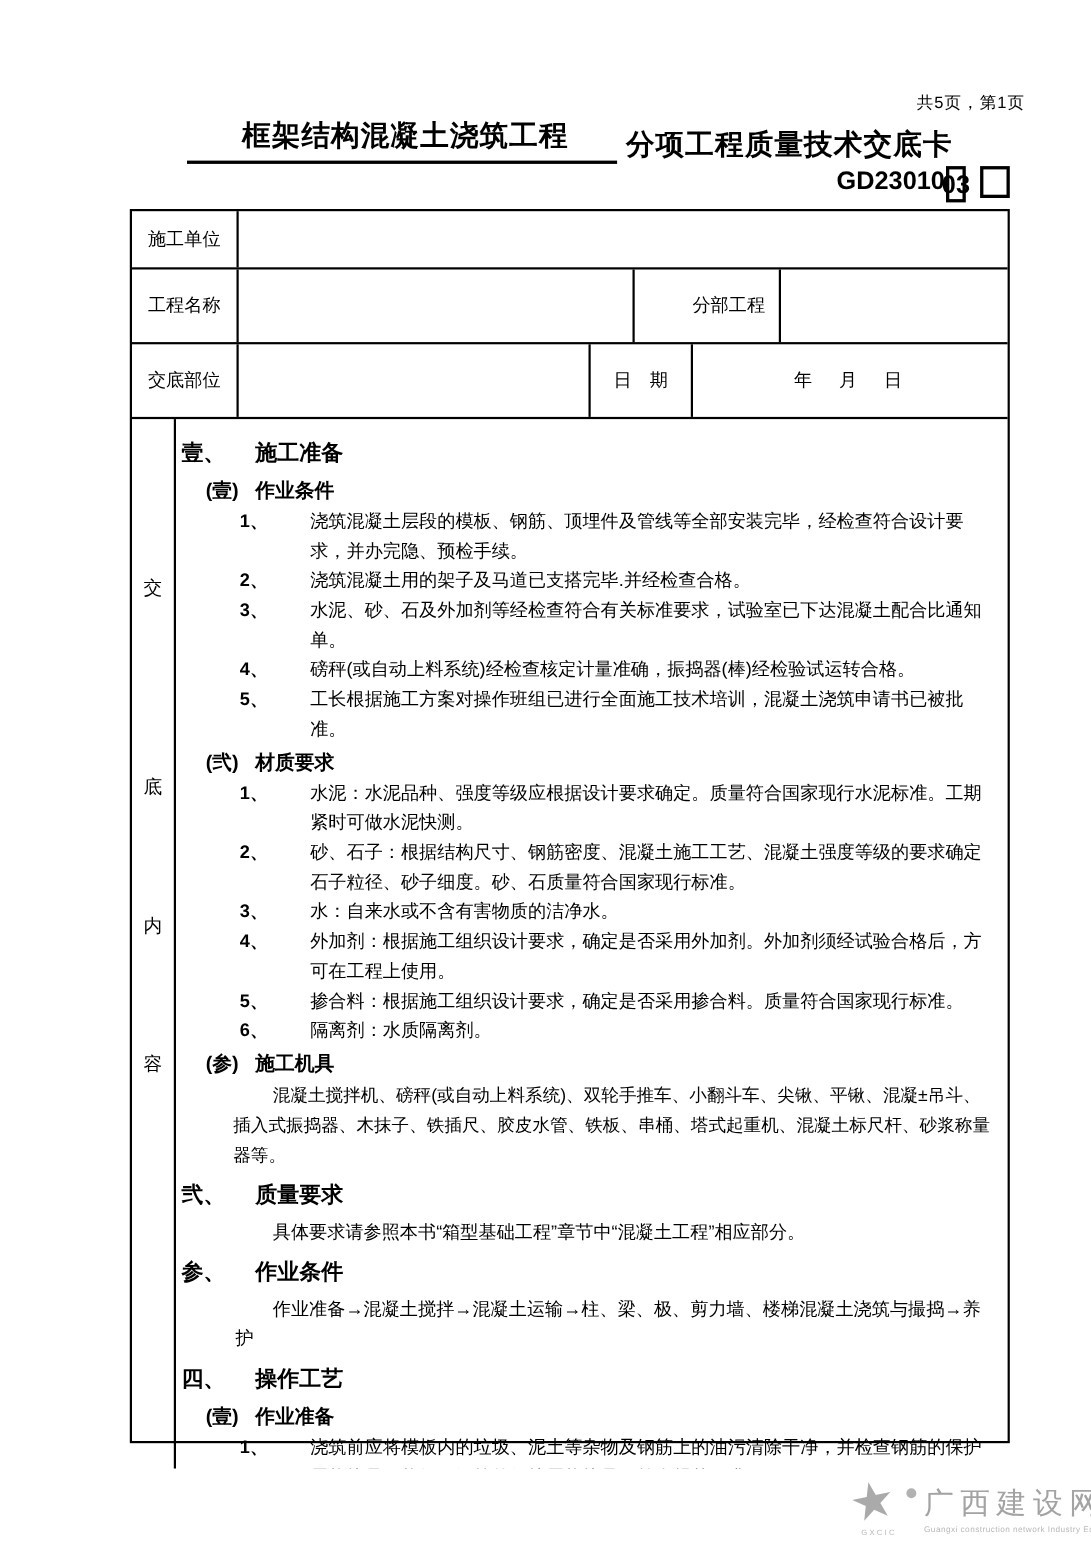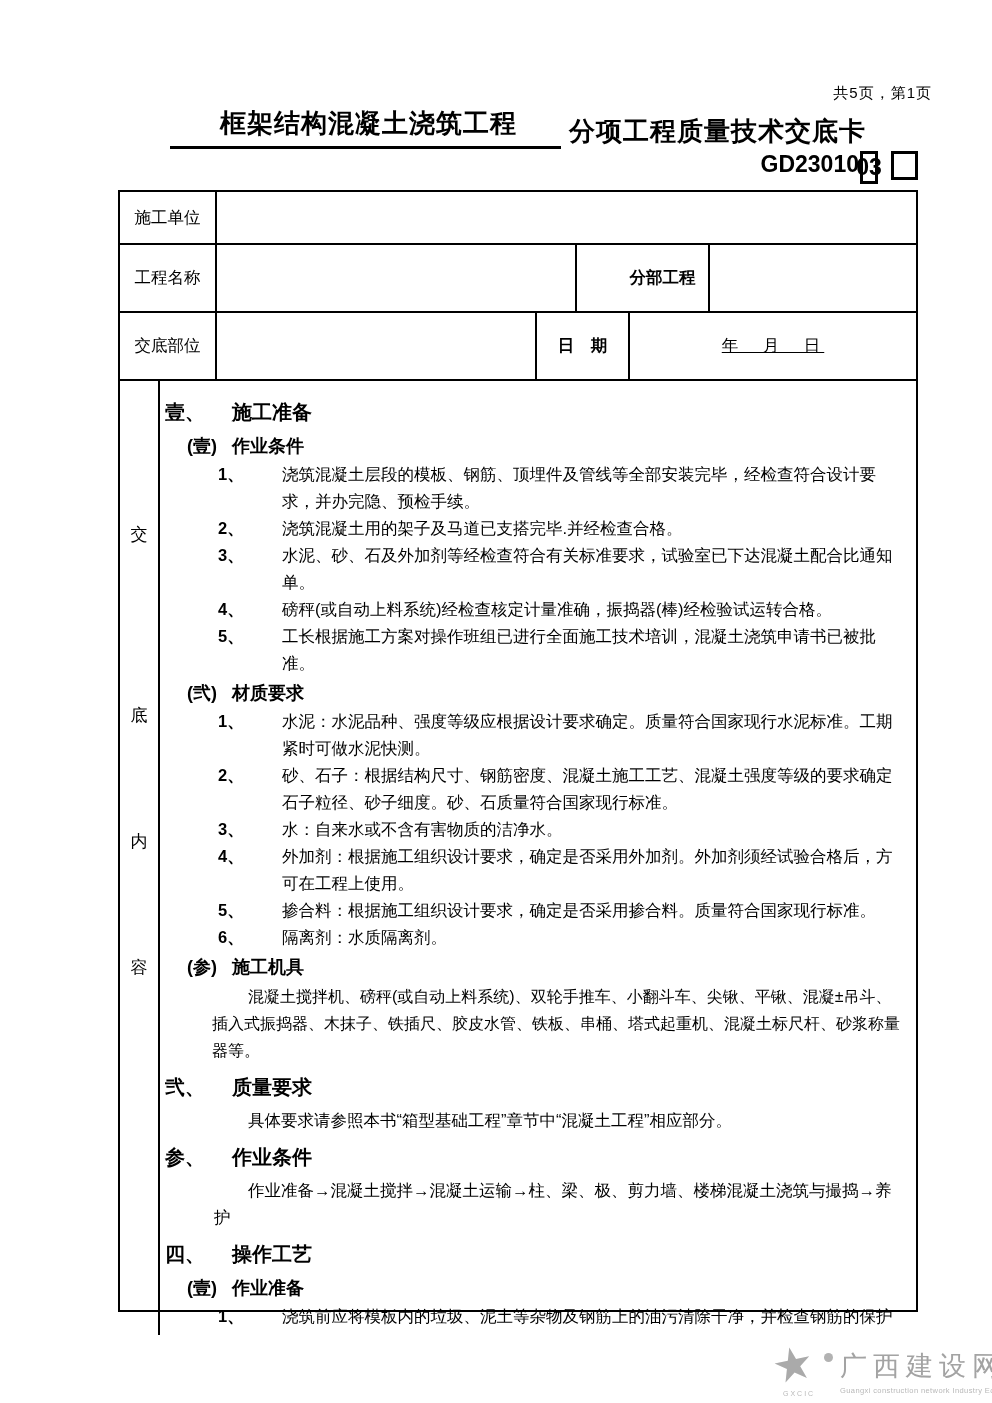--- a/index.html
+++ b/index.html
@@ -25,23 +25,23 @@
 
   .doc-table { position:absolute; left:118px; top:190px; width:800px; height:1122px;
                border:2px solid #000; font-size:16.5px; }
   .trow { display:flex; border-bottom:2px solid #000; }
   .trow:last-child { border-bottom:none; }
   .tcell { border-right:2px solid #000; display:flex; align-items:center; justify-content:center; }
   .tcell:last-child { border-right:none; }
   .r1 { height:53px; } .r2 { height:68px;gap:40px; } .r3 { height:68px; } .r4 { height:954px; }
   .c-label { width:97px; flex:none; }
   .c-wide  { width:320px; flex:none; }
-  .c-label2{ width:93px; flex:none;font-weight:bold; }
+  .c-label2{ width:93px; flex:none; }
   .c-rest  { flex:1; }
-  .date-value { letter-spacing:4px;text-decoration:underline; }
+  .date-value { letter-spacing:4px; }
 
   .side-cell { width:40px; flex:none; flex-direction:column; justify-content:flex-start;
                align-items:center; font-size:17px; padding-top:142px; }
   .side-char { display:block; }
   .side-char + .side-char { margin-top:103px; }
   .side-char:nth-child(2) { margin-top:158px; }
 
   .content-cell { flex:1; display:block; padding:8px 12px 0 0; overflow:hidden;
                   font-size:16.5px; line-height:27px; }
   .blk { display:flex; }

